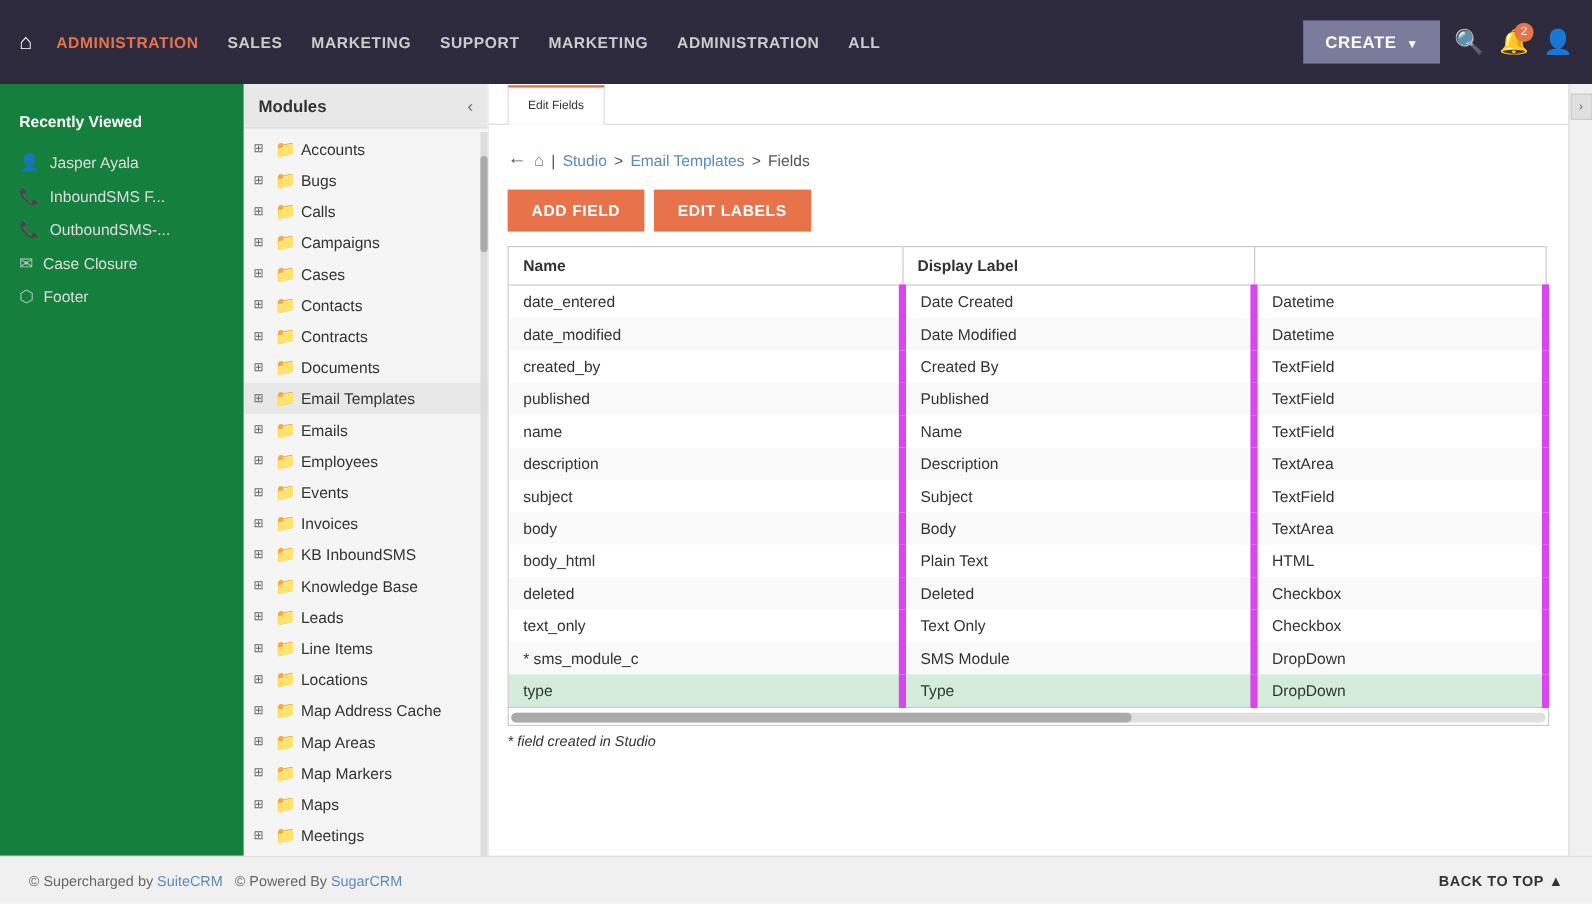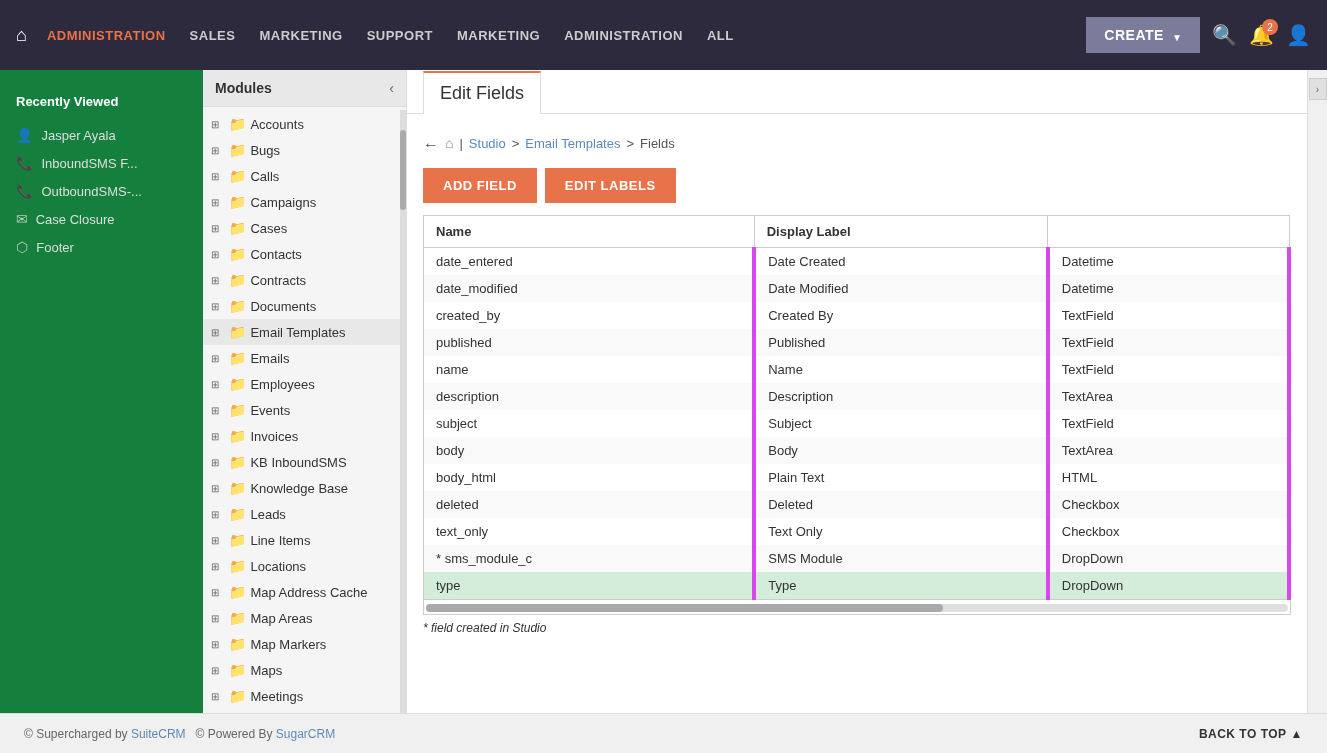--- a/index.html
+++ b/index.html
@@ -183,21 +183,21 @@
       border-bottom: 1px solid #ddd;
       padding: 0 16px;
     }
     .tab-btn {
       display: inline-block;
       padding: 10px 16px;
       border: 1px solid #ddd;
       border-bottom: none;
       background: #f5f5f5;
       color: #333;
-      font-size: 18px;
+      font-size: 10px;
       cursor: pointer;
       margin-right: 2px;
       position: relative;
       top: 1px;
     }
     .tab-btn.active {
       background: #fff;
       border-top: 2px solid #e8734a;
     }
     .breadcrumb {
@@ -248,21 +248,21 @@
       font-weight: 700;
       font-size: 13px;
       color: #333;
       border-bottom: 1px solid #ccc;
       border-right: 1px solid #ccc;
     }
     .fields-table td {
       padding: 6px 12px;
       font-size: 13px;
       color: #333;
-      border-right: 4px solid #d946ef;
+      border-right: 6px solid #d946ef;
     }
     .fields-table tr:nth-child(even) td { background: #f9f9f9; }
     .fields-table tr:nth-child(odd) td { background: #fff; }
     .fields-table tr:last-child td { background: #d4edda; }
     .table-scrollbar {
       width: 100%;
       height: 8px;
       background: #e0e0e0;
       border-radius: 4px;
       margin-top: 2px;

